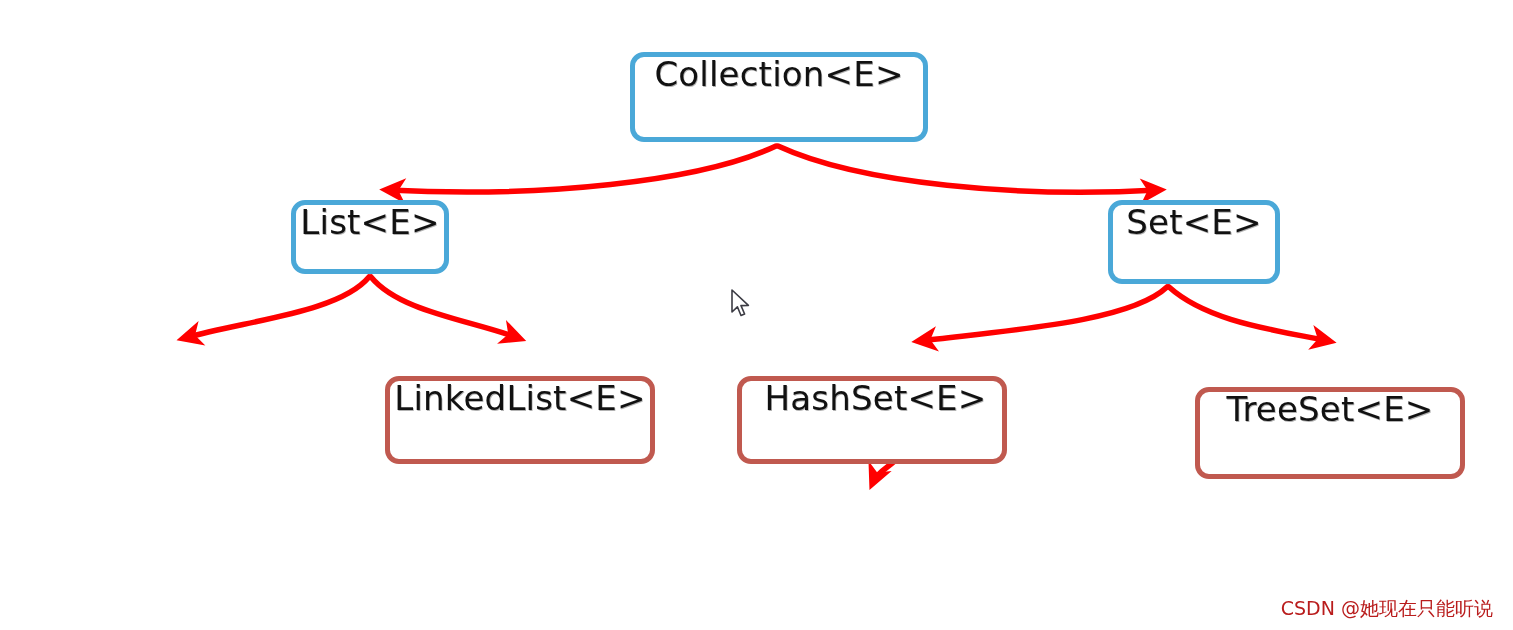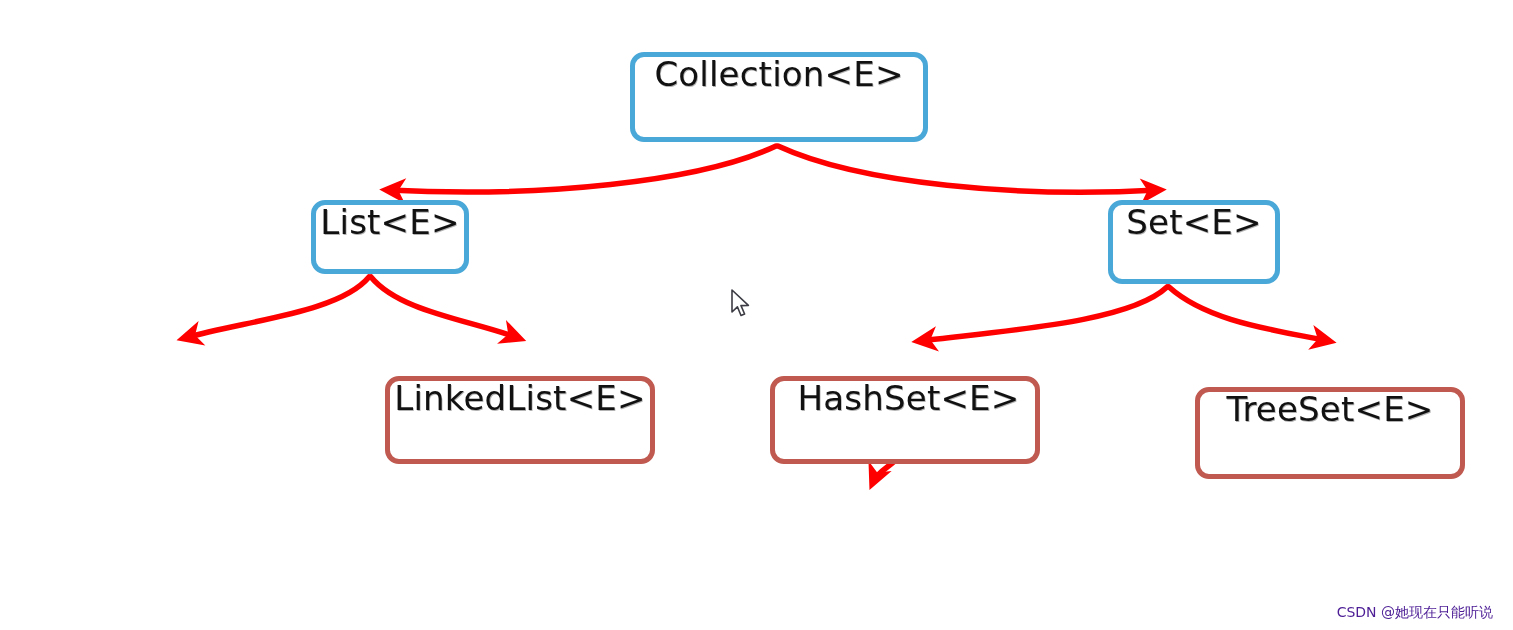--- a/index.html
+++ b/index.html
@@ -57,22 +57,22 @@
   }
   .node-highlight .label {
     font-weight: 700;
     color: #0a0a0a;
     text-shadow: 0.8px 0.8px 0.6px rgba(0,0,0,0.35);
   }
   #watermark {
     position: absolute;
     right: 20px;
     bottom: 8px;
-    font-size: 14px;
-    color: #4c1d95;
+    font-size: 19px;
+    color: #b91c1c;
     white-space: nowrap;
     z-index: 3;
     font-family: "DejaVu Sans", "Liberation Sans", sans-serif;
   }
   #cursor {
     position: absolute;
     z-index: 5;
     pointer-events: none;
   }
 </style>
@@ -96,34 +96,34 @@
       <path d="M 1167,287 C 1130,322 1010,330 920,341" marker-end="url(#arrowhead)"></path>
       <path d="M 1169,287 C 1208,322 1275,330 1328,341" marker-end="url(#arrowhead)"></path>
       <path d="M 902,443 C 906,462 880,466 873,482" marker-end="url(#arrowhead)"></path>
     </g>
   </svg>
 
   <div class="node node-interface" style="left:630px; top:52px; width:298px; height:90px;">
     <span class="label">Collection&lt;E&gt;</span>
   </div>
 
-  <div class="node node-interface" style="left:291px; top:200px; width:158px; height:74px;margin-left:20px;">
+  <div class="node node-interface" style="left:291px; top:200px; width:158px; height:74px;">
     <span class="label">List&lt;E&gt;</span>
   </div>
 
   <div class="node node-interface" style="left:1083px; top:200px; width:172px; height:84px;margin-left:25px;">
     <span class="label">Set&lt;E&gt;</span>
   </div>
 
 
   <div class="node node-class" style="left:385px; top:352px; width:270px; height:88px;">
     <span class="label">LinkedList&lt;E&gt;</span>
   </div>
 
-  <div class="node node-class" style="left:770px; top:352px; width:270px; height:88px;padding-left:7px;">
+  <div class="node node-class" style="left:737px; top:352px; width:270px; height:88px;padding-left:7px;">
     <span class="label">HashSet&lt;E&gt;</span>
   </div>
 
   <div class="node node-class" style="left:1195px; top:363px; width:270px; height:92px;">
     <span class="label">TreeSet&lt;E&gt;</span>
   </div>
 
 
   <div id="watermark">CSDN @她现在只能听说</div>
 

